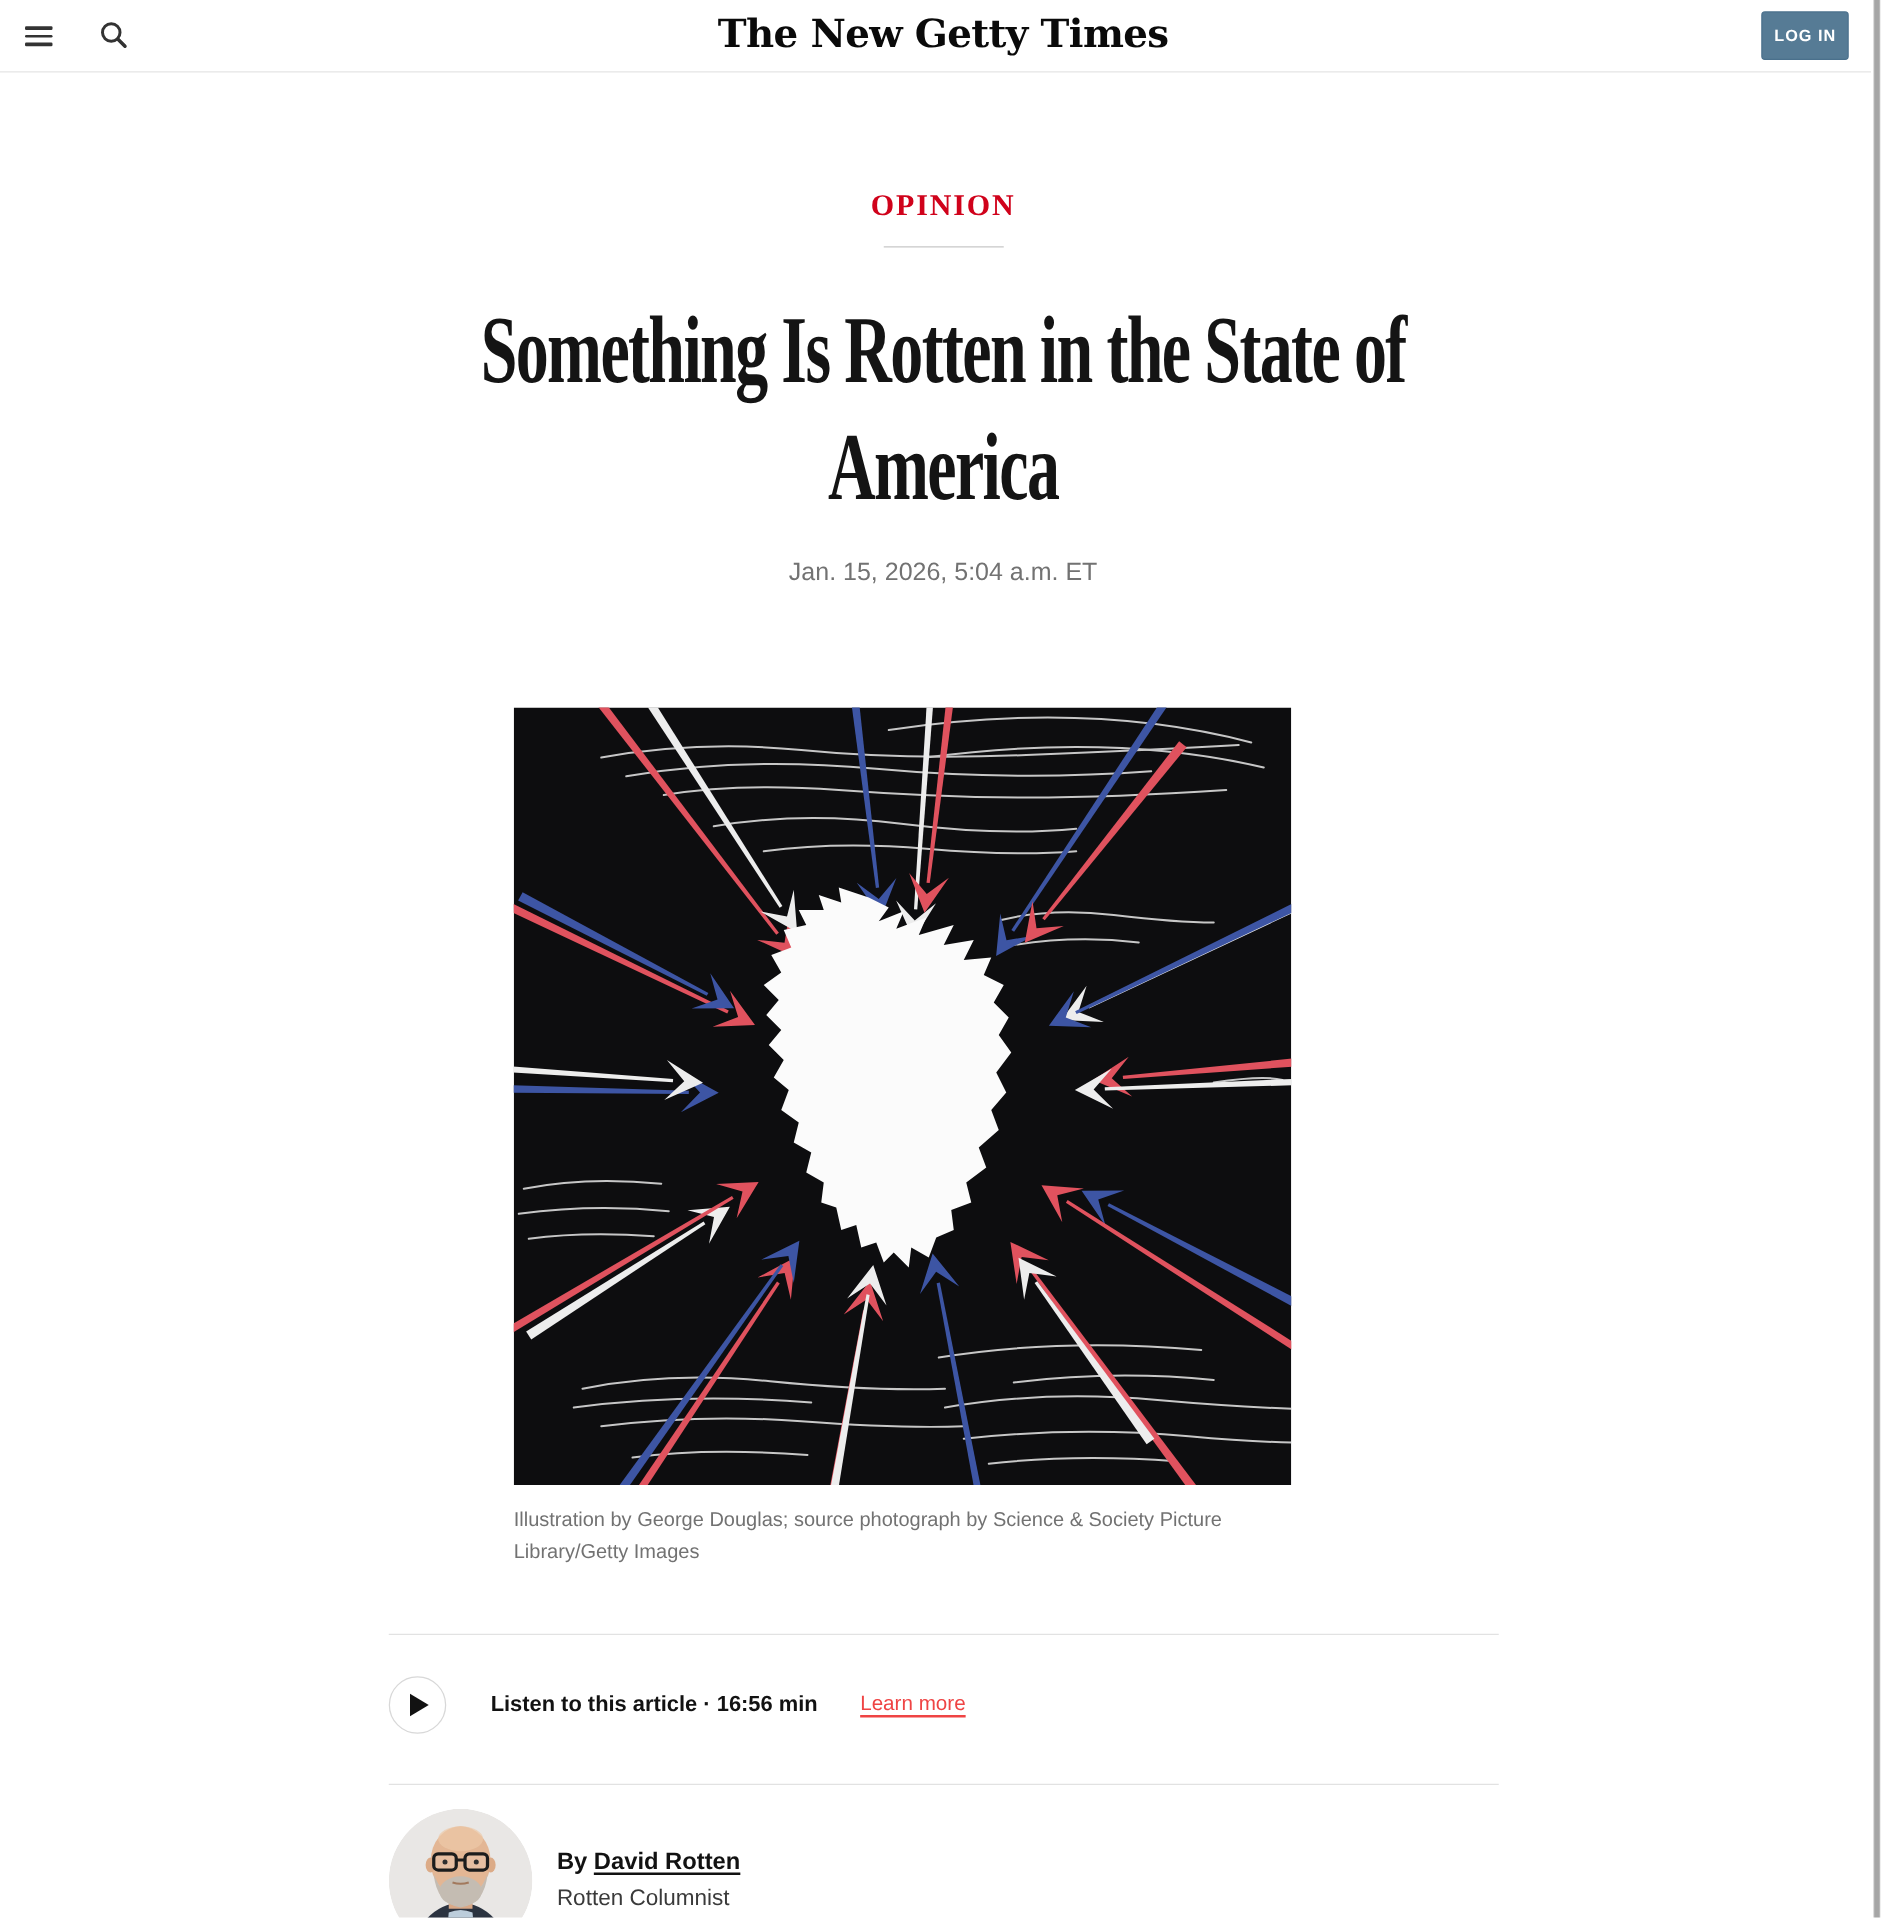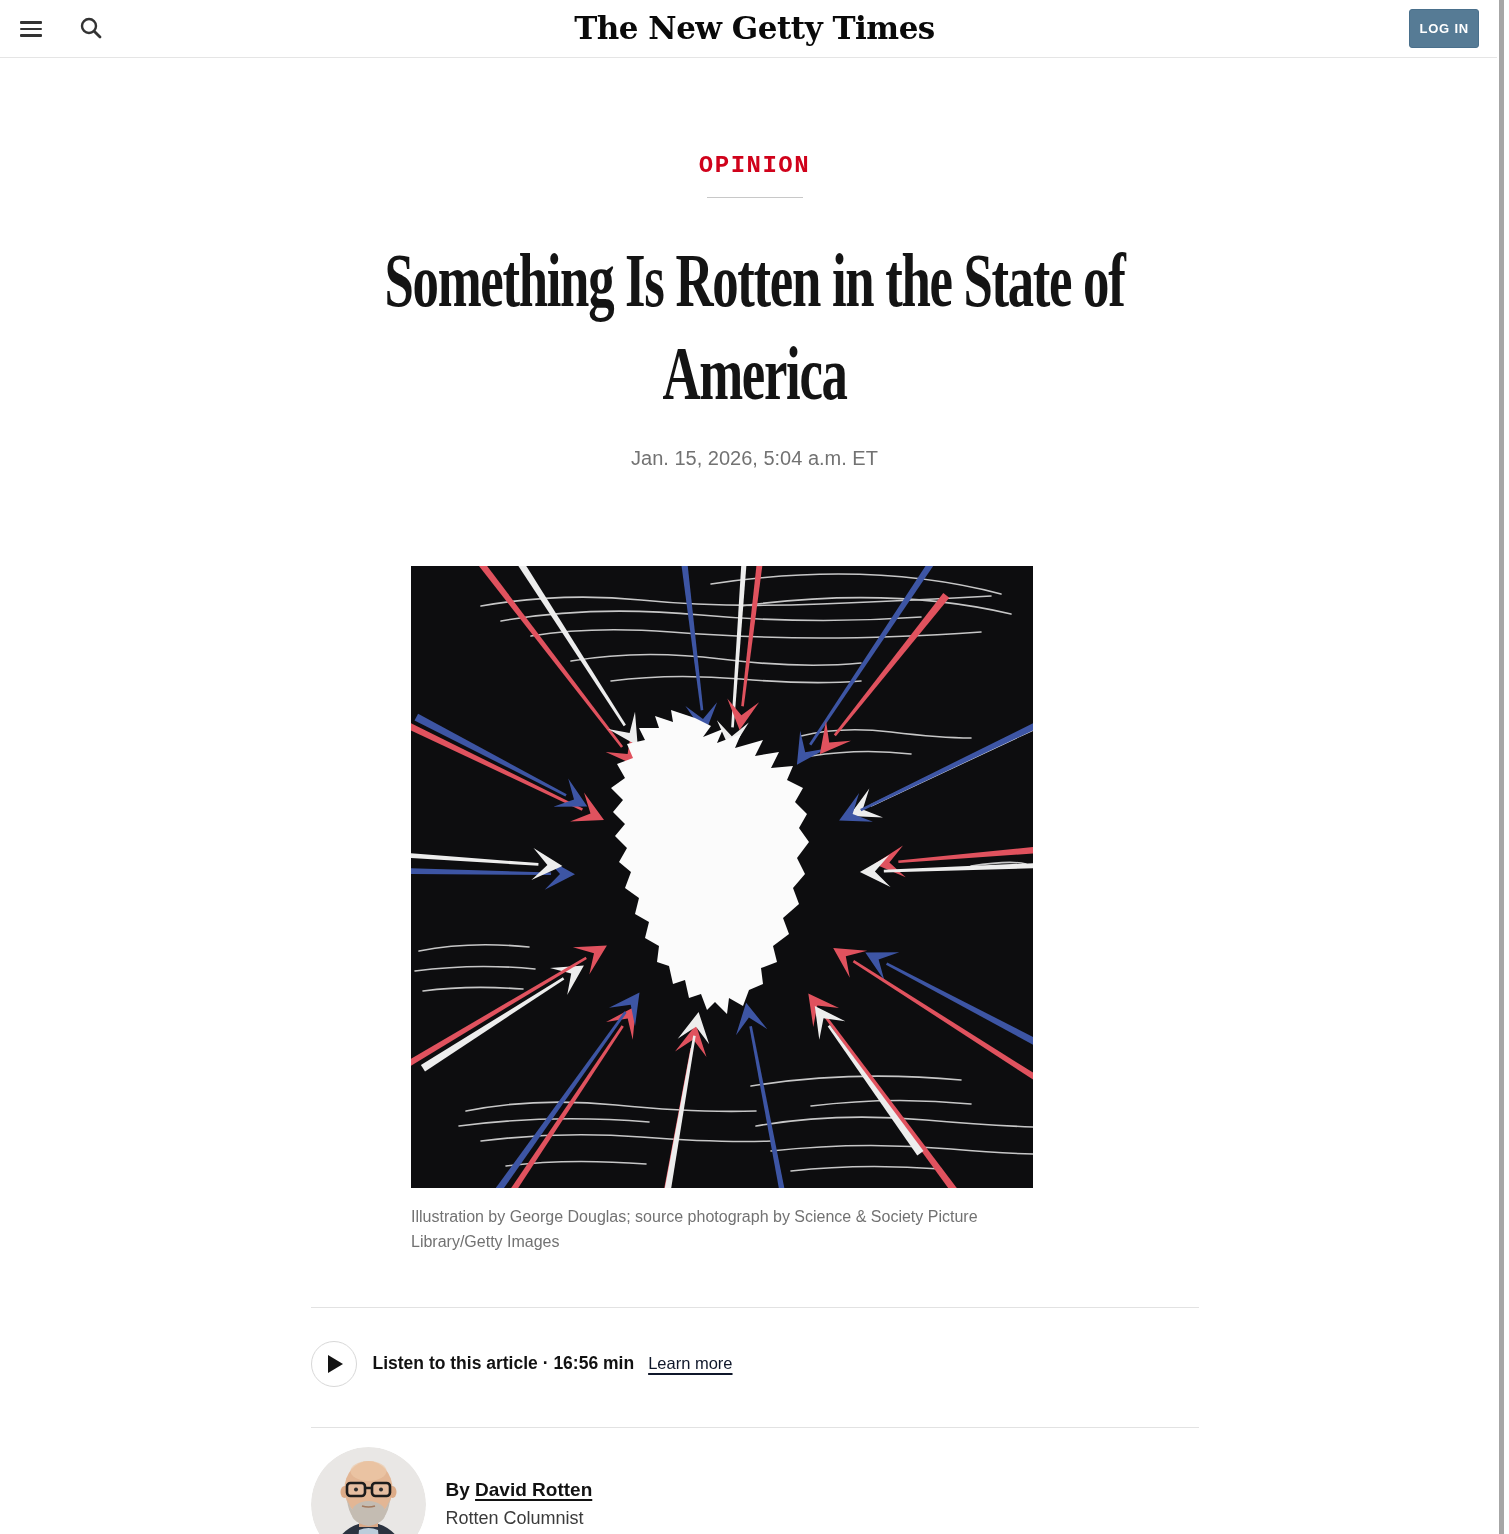--- a/index.html
+++ b/index.html
@@ -14,43 +14,43 @@
   .hamburger { display:block; width:22px; height:2.5px; background:#333; margin:4px auto; border-radius:1px; }
   .logo { position:absolute; left:50%; top:50%; transform:translate(-50%,-54%);
           font-family:"DejaVu Serif", serif; font-weight:700; font-size:31px; color:#0a0a0a;
           letter-spacing:-0.5px; white-space:nowrap; cursor:pointer; }
   .login-btn { position:absolute; right:30px; top:9px; padding:11px 9px; background:#567b95;
                border:1px solid #4a708c; border-radius:3px; color:#fff; font-weight:700;
                font-size:13px; letter-spacing:0.8px; font-family:"Liberation Sans",sans-serif; cursor:pointer; }
 
   
   .article { text-align:center; }
-  .kicker { display:inline-block; margin-top:94px; font-family:Liberation Mono, monospace; font-weight:700;
+  .kicker { display:inline-block; margin-top:94px; font-family:Liberation Serif, serif; font-weight:700;
             font-size:24px; letter-spacing:1.5px; color:#d0021b; cursor:pointer; }
   .kicker-rule { width:96px; margin:18px auto 0; border:none; border-top:1px solid #c8c8c8; }
   .headline { margin-top:36px; font-family:"Liberation Serif", serif; font-weight:700; color:#141414;
               font-size:60px; line-height:1.22; letter-spacing:-1.5px;
               transform:scale(0.88,1.28); transform-origin:50% 0; }
   .pub-date { margin-top:67px; font-size:20px; color:#727272; }
 
   .hero { width:687px; margin:96px auto 0; text-align:left; }
   .hero svg { display:block; }
   .hero-caption { margin-top:17px; max-width:578px; font-size:16px; line-height:1.55; color:#727272; }
 
   .rule { width:888px; margin:52px auto 0; border:none; border-top:1px solid #e2e2e2; }
   .rule-2 { margin-top:40px; }
 
   
-  .listen-row { width:888px; margin:33px auto 0; display:flex; align-items:center; text-align:left; }
+  .listen-row { width:888px; margin:33px auto 0; display:flex; align-items:center; text-align:left;gap:20px; }
   .play-btn { width:46px; height:46px; border-radius:50%; border:1px solid #d8d8d8; background:#fff;
               display:flex; align-items:center; justify-content:center; cursor:pointer; flex:0 0 auto; }
   .play-tri { width:0; height:0; border-left:15px solid #121212; border-top:9px solid transparent;
               border-bottom:9px solid transparent; margin-left:4px; }
   .listen-text { margin-left:16px; font-size:17.5px; font-weight:700; color:#121212; }
-  .learn-more { margin-left:14px; font-size:16.5px; color:#0f172a; text-decoration:underline;
+  .learn-more { margin-left:14px; font-size:16.5px; color:#ef4444; text-decoration:underline;
                 text-underline-offset:4px; text-decoration-thickness:1.5px; cursor:pointer; }
 
   
   .byline-row { width:888px; margin:19px auto 0; display:flex; align-items:center; text-align:left; }
   .avatar { width:115px; height:115px; border-radius:50%; overflow:hidden; flex:0 0 auto; cursor:pointer; }
   .byline-text { margin-left:20px; }
   .byline-author { font-size:19px; font-weight:700; color:#121212; }
   .byline-author a { color:#121212; text-decoration:underline; text-underline-offset:3px;
                      text-decoration-thickness:1.5px; cursor:pointer; }
   .byline-role { margin-top:7px; font-size:18px; color:#3a3a3a; }

